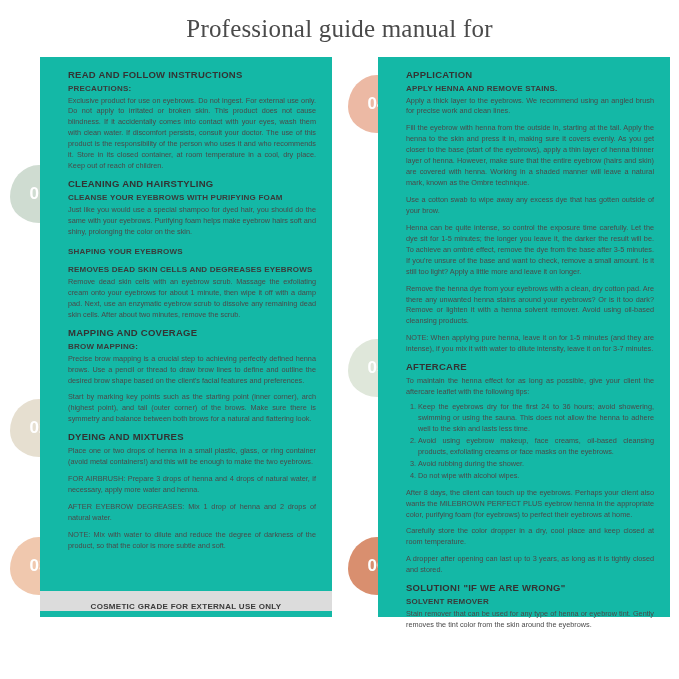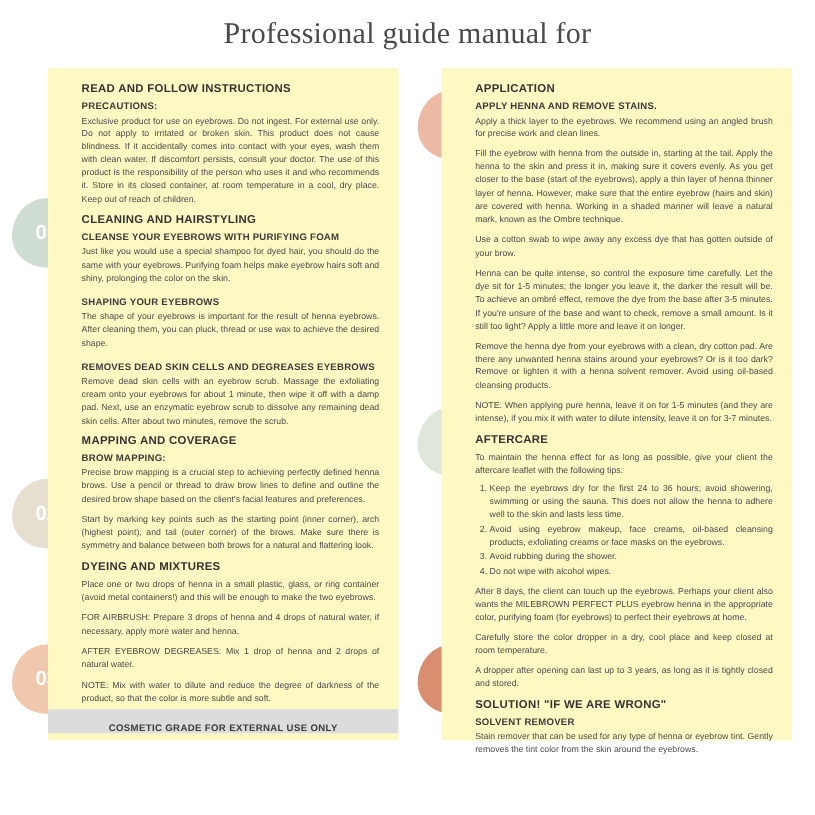--- a/index.html
+++ b/index.html
@@ -58,25 +58,25 @@
     justify-content: center;
     font-family: "Liberation Sans", sans-serif;
     font-size: 17px;
     font-weight: 700;
     color: #ffffff;
   }
 
   .panel {
     position: absolute;
     top: 0;
-    background: #fef9c3;
+    background: #14b8a6;
     box-sizing: border-box;
   }
   .panel.left  { left: 40px;  width: 292px; height: 560px; padding: 12px 16px 10px 28px; }
-  .panel.right { left: 368px; width: 292px; height: 560px; padding: 12px 16px 10px 28px; }
+  .panel.right { left: 378px; width: 292px; height: 560px; padding: 12px 16px 10px 28px; }
 
   .col-inner {
     position: relative;
     z-index: 2;
   }
 
   h2.sec {
     font-size: 9.5px;
     font-weight: 700;
     letter-spacing: 0.25px;
@@ -161,21 +161,20 @@
       <div class="col-inner">
 
         <h2 class="sec">READ AND FOLLOW INSTRUCTIONS</h2>
         <h3 class="sub" style="margin-top:0">PRECAUTIONS:</h3>
         <p class="txt">Exclusive product for use on eyebrows. Do not ingest. For external use only. Do not apply to irritated or broken skin. This product does not cause blindness. If it accidentally comes into contact with your eyes, wash them with clean water. If discomfort persists, consult your doctor. The use of this product is the responsibility of the person who uses it and who recommends it. Store in its closed container, at room temperature in a cool, dry place. Keep out of reach of children.</p>
 
         <h2 class="sec big-gap">CLEANING AND HAIRSTYLING</h2>
         <h3 class="sub" style="margin-top:2px">CLEANSE YOUR EYEBROWS WITH PURIFYING FOAM</h3>
         <p class="txt">Just like you would use a special shampoo for dyed hair, you should do the same with your eyebrows. Purifying foam helps make eyebrow hairs soft and shiny, prolonging the color on the skin.</p>
         <h3 class="sub">SHAPING YOUR EYEBROWS</h3>
-        <p class="txt">The shape of your eyebrows is important for the result of henna eyebrows. After cleaning them, you can pluck, thread or use wax to achieve the desired shape.</p>
         <h3 class="sub">REMOVES DEAD SKIN CELLS AND DEGREASES EYEBROWS</h3>
         <p class="txt">Remove dead skin cells with an eyebrow scrub. Massage the exfoliating cream onto your eyebrows for about 1 minute, then wipe it off with a damp pad. Next, use an enzymatic eyebrow scrub to dissolve any remaining dead skin cells. After about two minutes, remove the scrub.</p>
 
         <h2 class="sec big-gap">MAPPING AND COVERAGE</h2>
         <h3 class="sub" style="margin-top:2px">BROW MAPPING:</h3>
         <p class="txt">Precise brow mapping is a crucial step to achieving perfectly defined henna brows. Use a pencil or thread to draw brow lines to define and outline the desired brow shape based on the client's facial features and preferences.</p>
         <p class="txt">Start by marking key points such as the starting point (inner corner), arch (highest point), and tail (outer corner) of the brows. Make sure there is symmetry and balance between both brows for a natural and flattering look.</p>
 
         <h2 class="sec big-gap">DYEING AND MIXTURES</h2>
         <p class="txt" style="margin-top:3px">Place one or two drops of henna in a small plastic, glass, or ring container (avoid metal containers!) and this will be enough to make the two eyebrows.</p>

